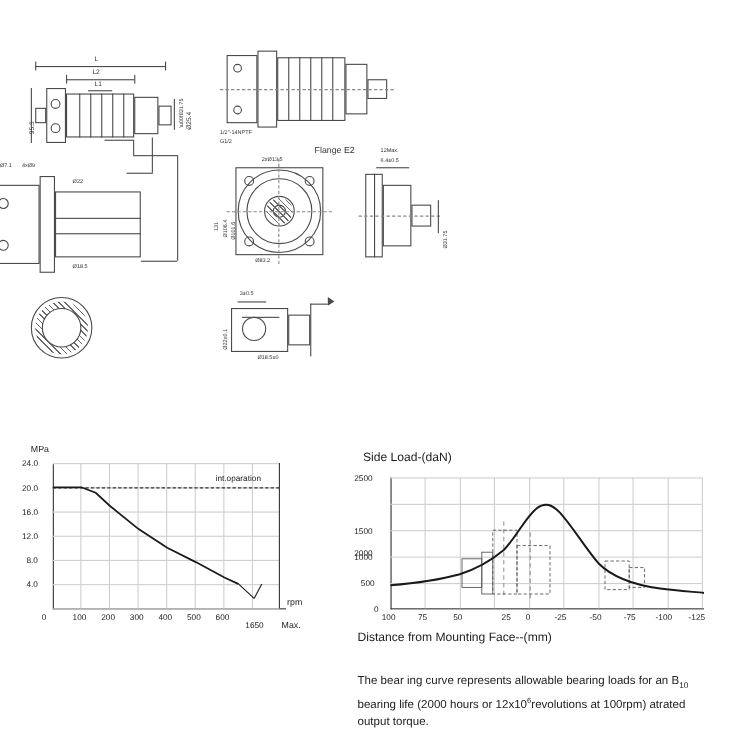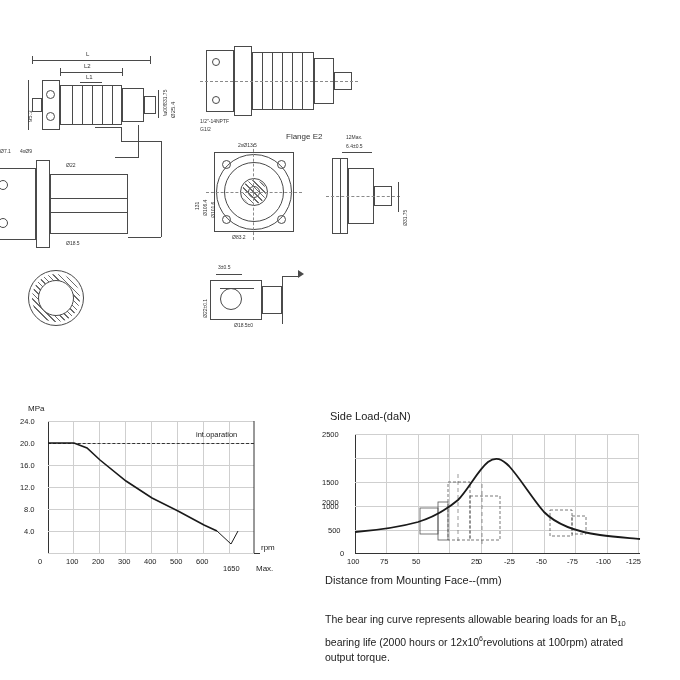--- a/index.html
+++ b/index.html
@@ -291,21 +291,21 @@
     <div class="ticklab" style="left:12px;top:26px;">2500</div>
     <div class="ticklab" style="left:12px;top:50px;margin-top:44px;">2000</div>
     <div class="ticklab" style="left:12px;top:74px;">1500</div>
     <div class="ticklab" style="left:12px;top:98px;">1000</div>
     <div class="ticklab" style="left:18px;top:122px;">500</div>
     <div class="ticklab" style="left:30px;top:145px;">0</div>
 
     <div class="ticklab" style="left:37px;top:153px;">100</div>
     <div class="ticklab" style="left:70px;top:153px;">75</div>
     <div class="ticklab" style="left:102px;top:153px;">50</div>
-    <div class="ticklab" style="left:133px;top:153px;padding-left:28px;">25</div>
+    <div class="ticklab" style="left:118px;top:153px;padding-left:28px;">25</div>
     <div class="ticklab" style="left:168px;top:153px;">0</div>
     <div class="ticklab" style="left:194px;top:153px;">-25</div>
     <div class="ticklab" style="left:226px;top:153px;">-50</div>
     <div class="ticklab" style="left:257px;top:153px;">-75</div>
     <div class="ticklab" style="left:286px;top:153px;">-100</div>
     <div class="ticklab" style="left:316px;top:153px;">-125</div>
 
     <svg width="350" height="160" style="position:absolute;left:0;top:0;">
       <rect x="110" y="104" width="18" height="26" fill="none" stroke="#555" stroke-width="0.8"></rect>
       <rect x="128" y="98" width="10" height="38" fill="none" stroke="#555" stroke-width="0.8"></rect>

